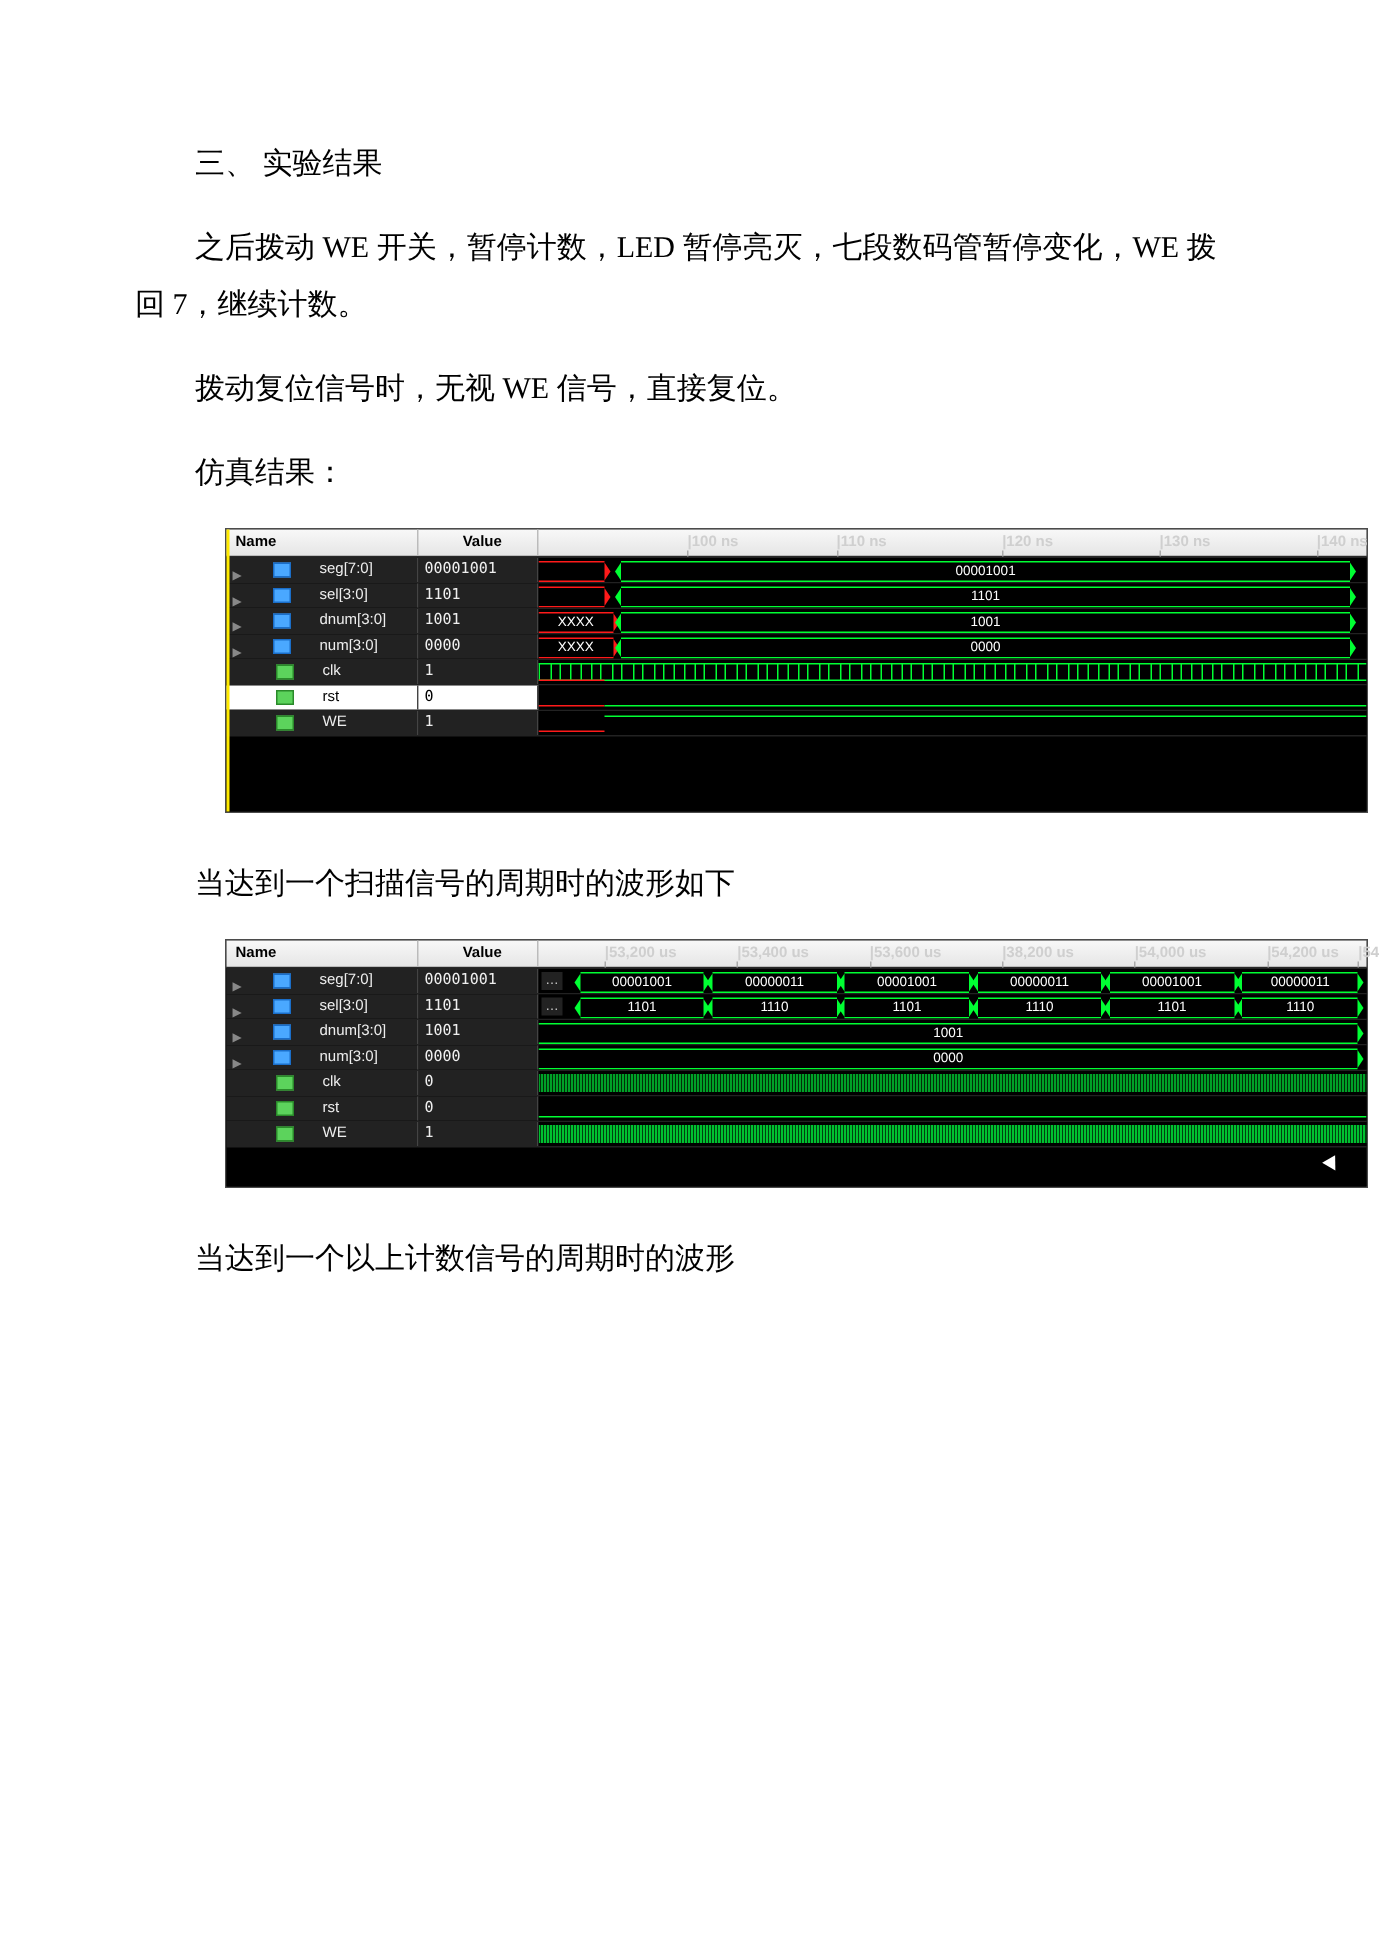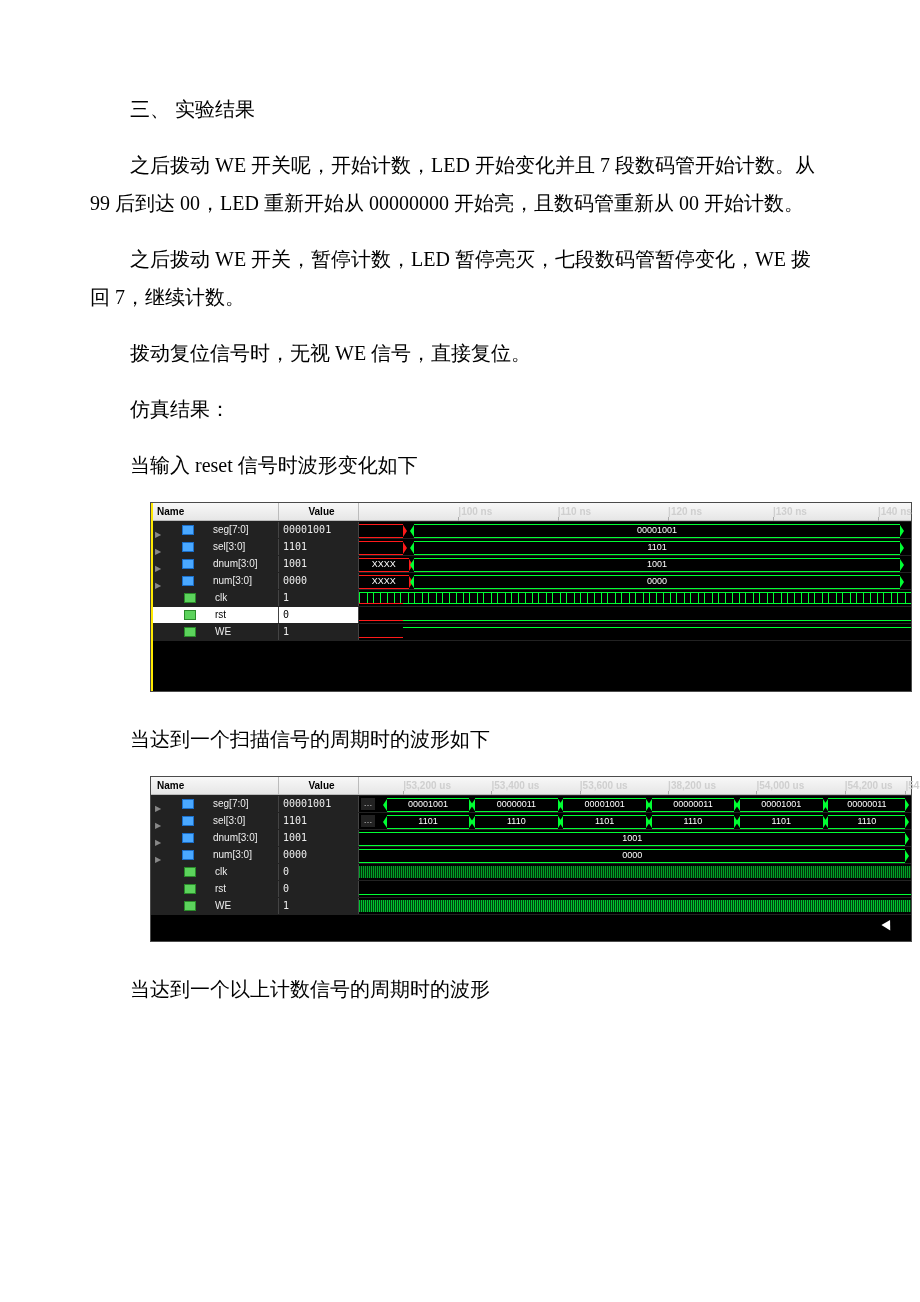--- a/index.html
+++ b/index.html
@@ -191,25 +191,23 @@
     border-top: 9px solid #fff;
     transform: rotate(-30deg);
   }
 </style>
 </head>
 <body>
 
 <div class="page">
 
   <p class="para">三、 实验结果</p>
-  <p class="para">之后拨动 WE 开关呢，开始计数，LED 开始变化并且 7 段数码管开始计数。从 99 后到达 00，LED 重新开始从 00000000 开始亮，且数码管重新从 00 开始计数。</p>
   <p class="para">之后拨动 WE 开关，暂停计数，LED 暂停亮灭，七段数码管暂停变化，WE 拨回 7，继续计数。</p>
   <p class="para">拨动复位信号时，无视 WE 信号，直接复位。</p>
   <p class="para">仿真结果：</p>
-  <p class="para">当输入 reset 信号时波形变化如下</p>
 
   <div class="screenshot-wrap">
     <div class="wave" id="wave1" style="position: relative;">
       <div class="wave-head">
         <div class="col-name">Name</div>
         <div class="col-value">Value</div>
         <div class="col-wave ruler-wave" id="ruler1">
             <span class="tick" style="left: 18%;">|100 ns</span>
             <span class="tick" style="left: 36%;">|110 ns</span>
             <span class="tick" style="left: 56%;">|120 ns</span>

